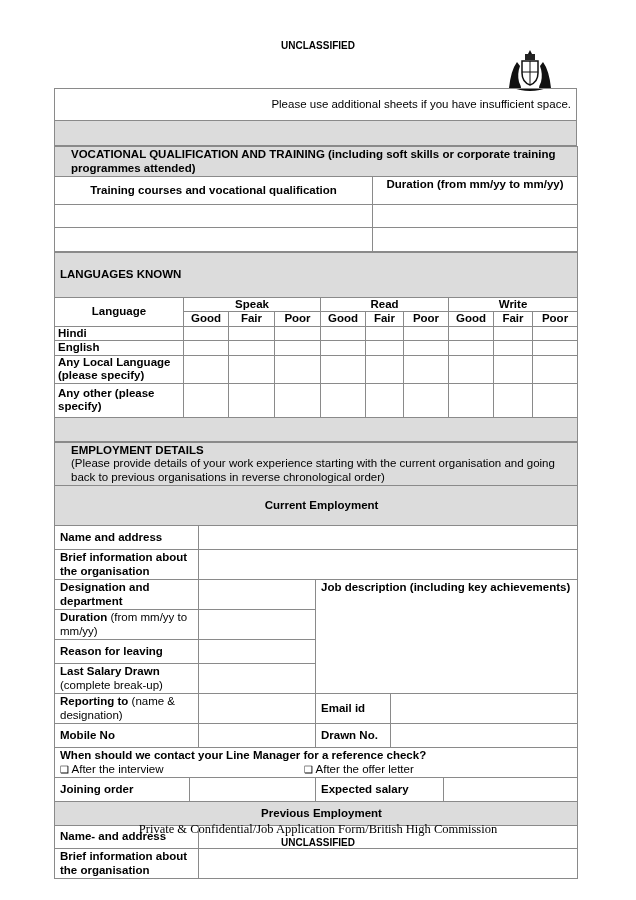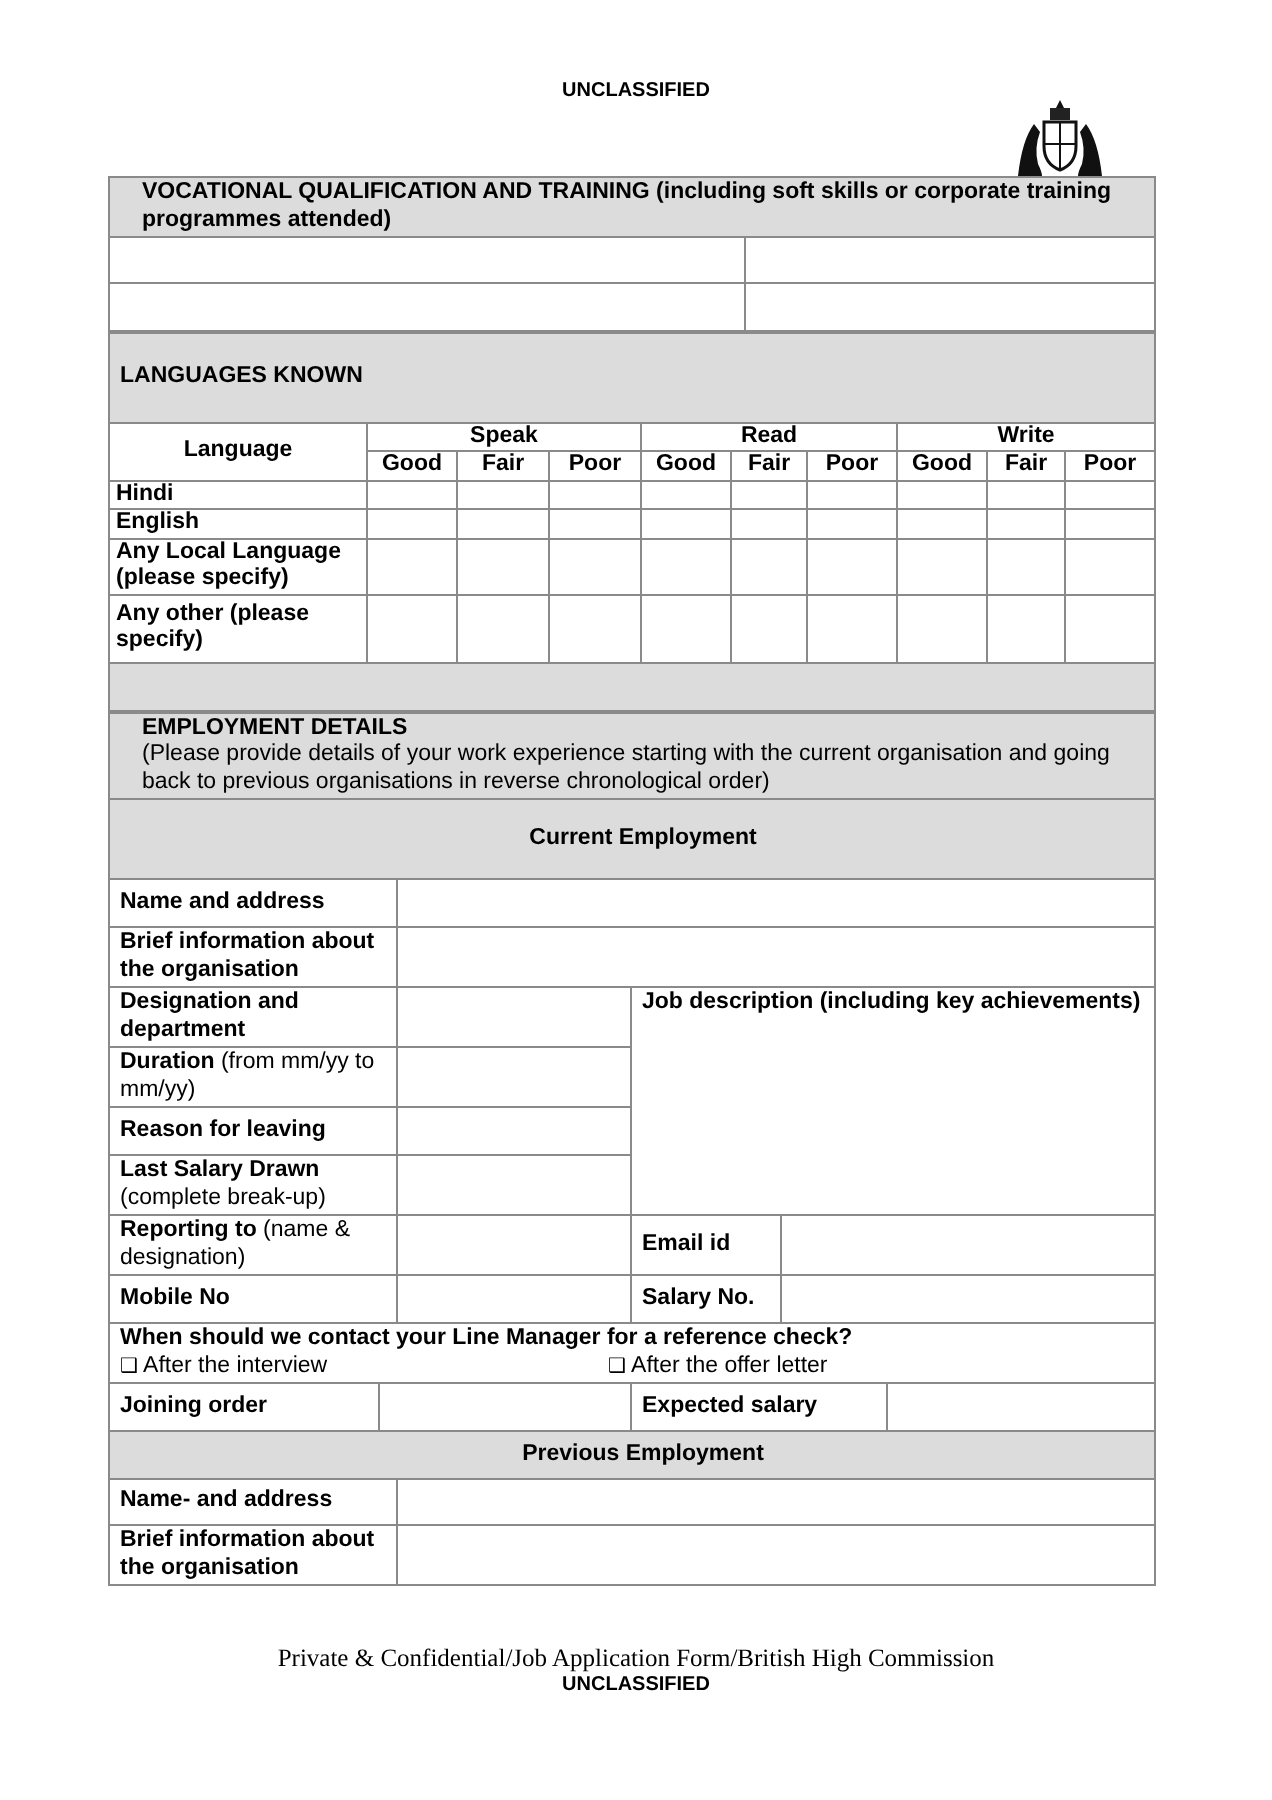--- a/index.html
+++ b/index.html
@@ -28,29 +28,43 @@
   <path d="M25 2 l2 4 h-4z" fill="#111"></path>
   <rect x="20" y="6" width="10" height="6" fill="#222"></rect>
   <path d="M17 13 h16 v12 q0 9 -8 12 q-8 -3 -8 -12z" fill="#fff" stroke="#111" stroke-width="1.5"></path>
   <path d="M25 13 v24 M17 24 h16" stroke="#111" stroke-width="1"></path>
   <path d="M4 40 q2 -18 8 -26 l3 4 q-3 8 -1 16 q2 4 2 6z" fill="#111"></path>
   <path d="M46 40 q-2 -18 -8 -26 l-3 4 q3 8 1 16 q-2 4 -2 6z" fill="#111"></path>
   <path d="M6 38 q19 8 38 0" stroke="#111" stroke-width="2" fill="none"></path>
 </svg>
 
 <div class="form">
+<table>
+  <tbody>
+        <tr style="height:32px">
+    <td class="r m">Please use additional sheets if you have insufficient space.</td>
+  </tr>
+  <tr style="height:25px">
+          <td class="g"></td>
+        </tr>
+</tbody>
+    </table>
 
 <table>
   <colgroup>
         <col style="width:318px">
         <col style="width:205px">
       </colgroup>
   <tbody>
         <tr>
     <td colspan="2" class="g"><span class="b">VOCATIONAL QUALIFICATION AND TRAINING</span><span class="b"> (including soft skills or corporate training programmes attended)</span></td>
+  </tr>
+  <tr style="height:28px">
+    <td class="b c m">Training courses and vocational qualification</td>
+    <td class="b c">Duration (from mm/yy to mm/yy)</td>
   </tr>
   <tr style="height:23px">
     <td></td>
     <td></td>
   </tr>
   <tr style="height:24px">
     <td></td>
     <td></td>
   </tr>
 </tbody>
@@ -193,21 +207,21 @@
   </tr>
   <tr>
     <td colspan="2"><span class="b">Reporting to</span><span> (name &amp; designation)</span></td>
     <td></td>
     <td class="b m">Email id</td>
     <td colspan="2"></td>
   </tr>
   <tr style="height:24px">
     <td colspan="2" class="b m">Mobile No</td>
     <td></td>
-    <td class="b m">Salary No.</td>
+    <td class="b m">Drawn No.</td>
     <td colspan="2"></td>
   </tr>
   <tr>
     <td colspan="6">
       <div class="b">When should we contact your Line Manager for a reference check?</div>
       <div style="display:flex">
         <span style="width:244px"><span class="cb">❑</span> <span>After the interview</span></span>
         <span><span class="cb">❑</span> <span>After the offer letter</span></span>
       </div>
     </td>

